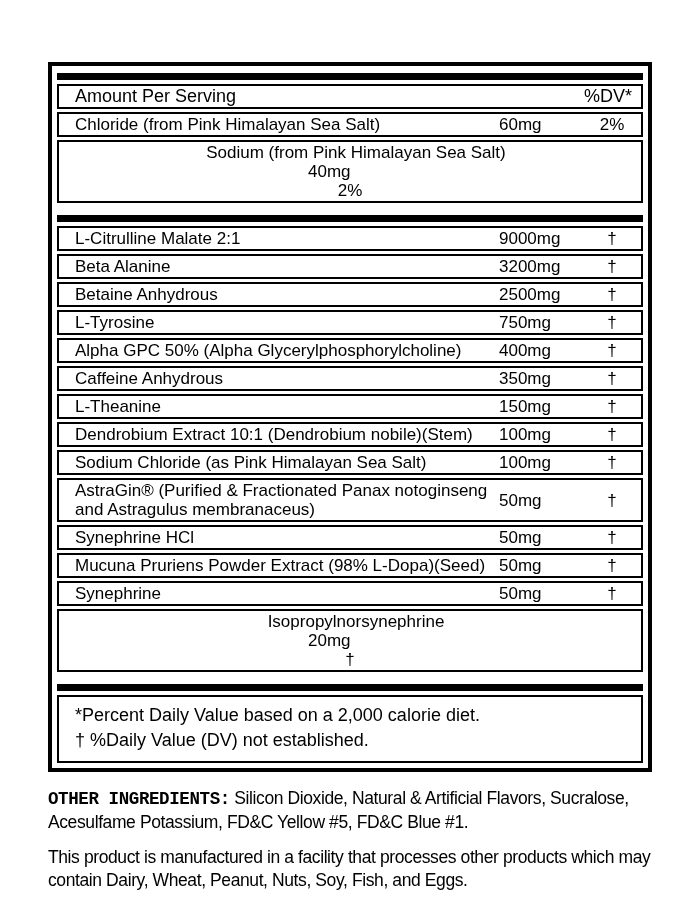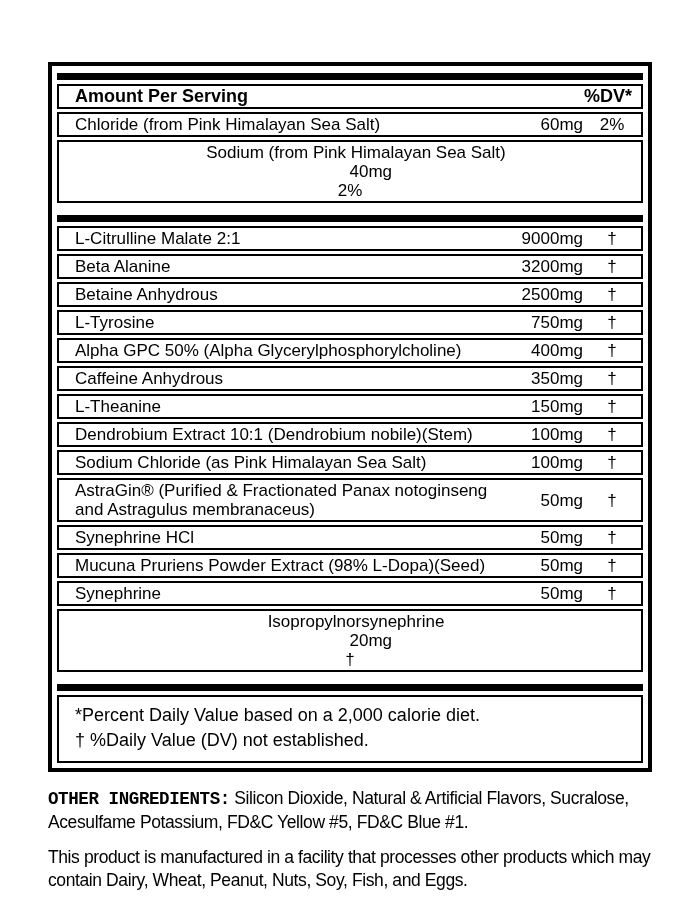--- a/index.html
+++ b/index.html
@@ -58,29 +58,28 @@
     line-height: 19px;
   }
   .row:last-child { margin-bottom: 12px; flex-direction: column; }
   .row-name {
     flex: 1;
     padding-left: 16px;
     padding-right: 4px;
   }
   .row-amount {
     width: 84px;
-    text-align: right;
     white-space: nowrap;
   }
   .row-dv {
     width: 58px;
     text-align: center;
     white-space: nowrap;
   }
-  .aps-row { font-weight: bold; font-size: 18px; }
+  .aps-row { font-weight: normal; font-size: 18px; }
   .aps-row .row-dv { text-align: center; padding-right: 8px; width: 50px; }
   .footnotes {
     border: 2.5px solid #000;
     padding: 6px 12px 8px 16px;
     font-size: 18px;
     line-height: 25px;
   }
   .below-box { width: 604px; margin-top: 15px; }
   .below-box p {
     margin: 0 0 13px 0;

